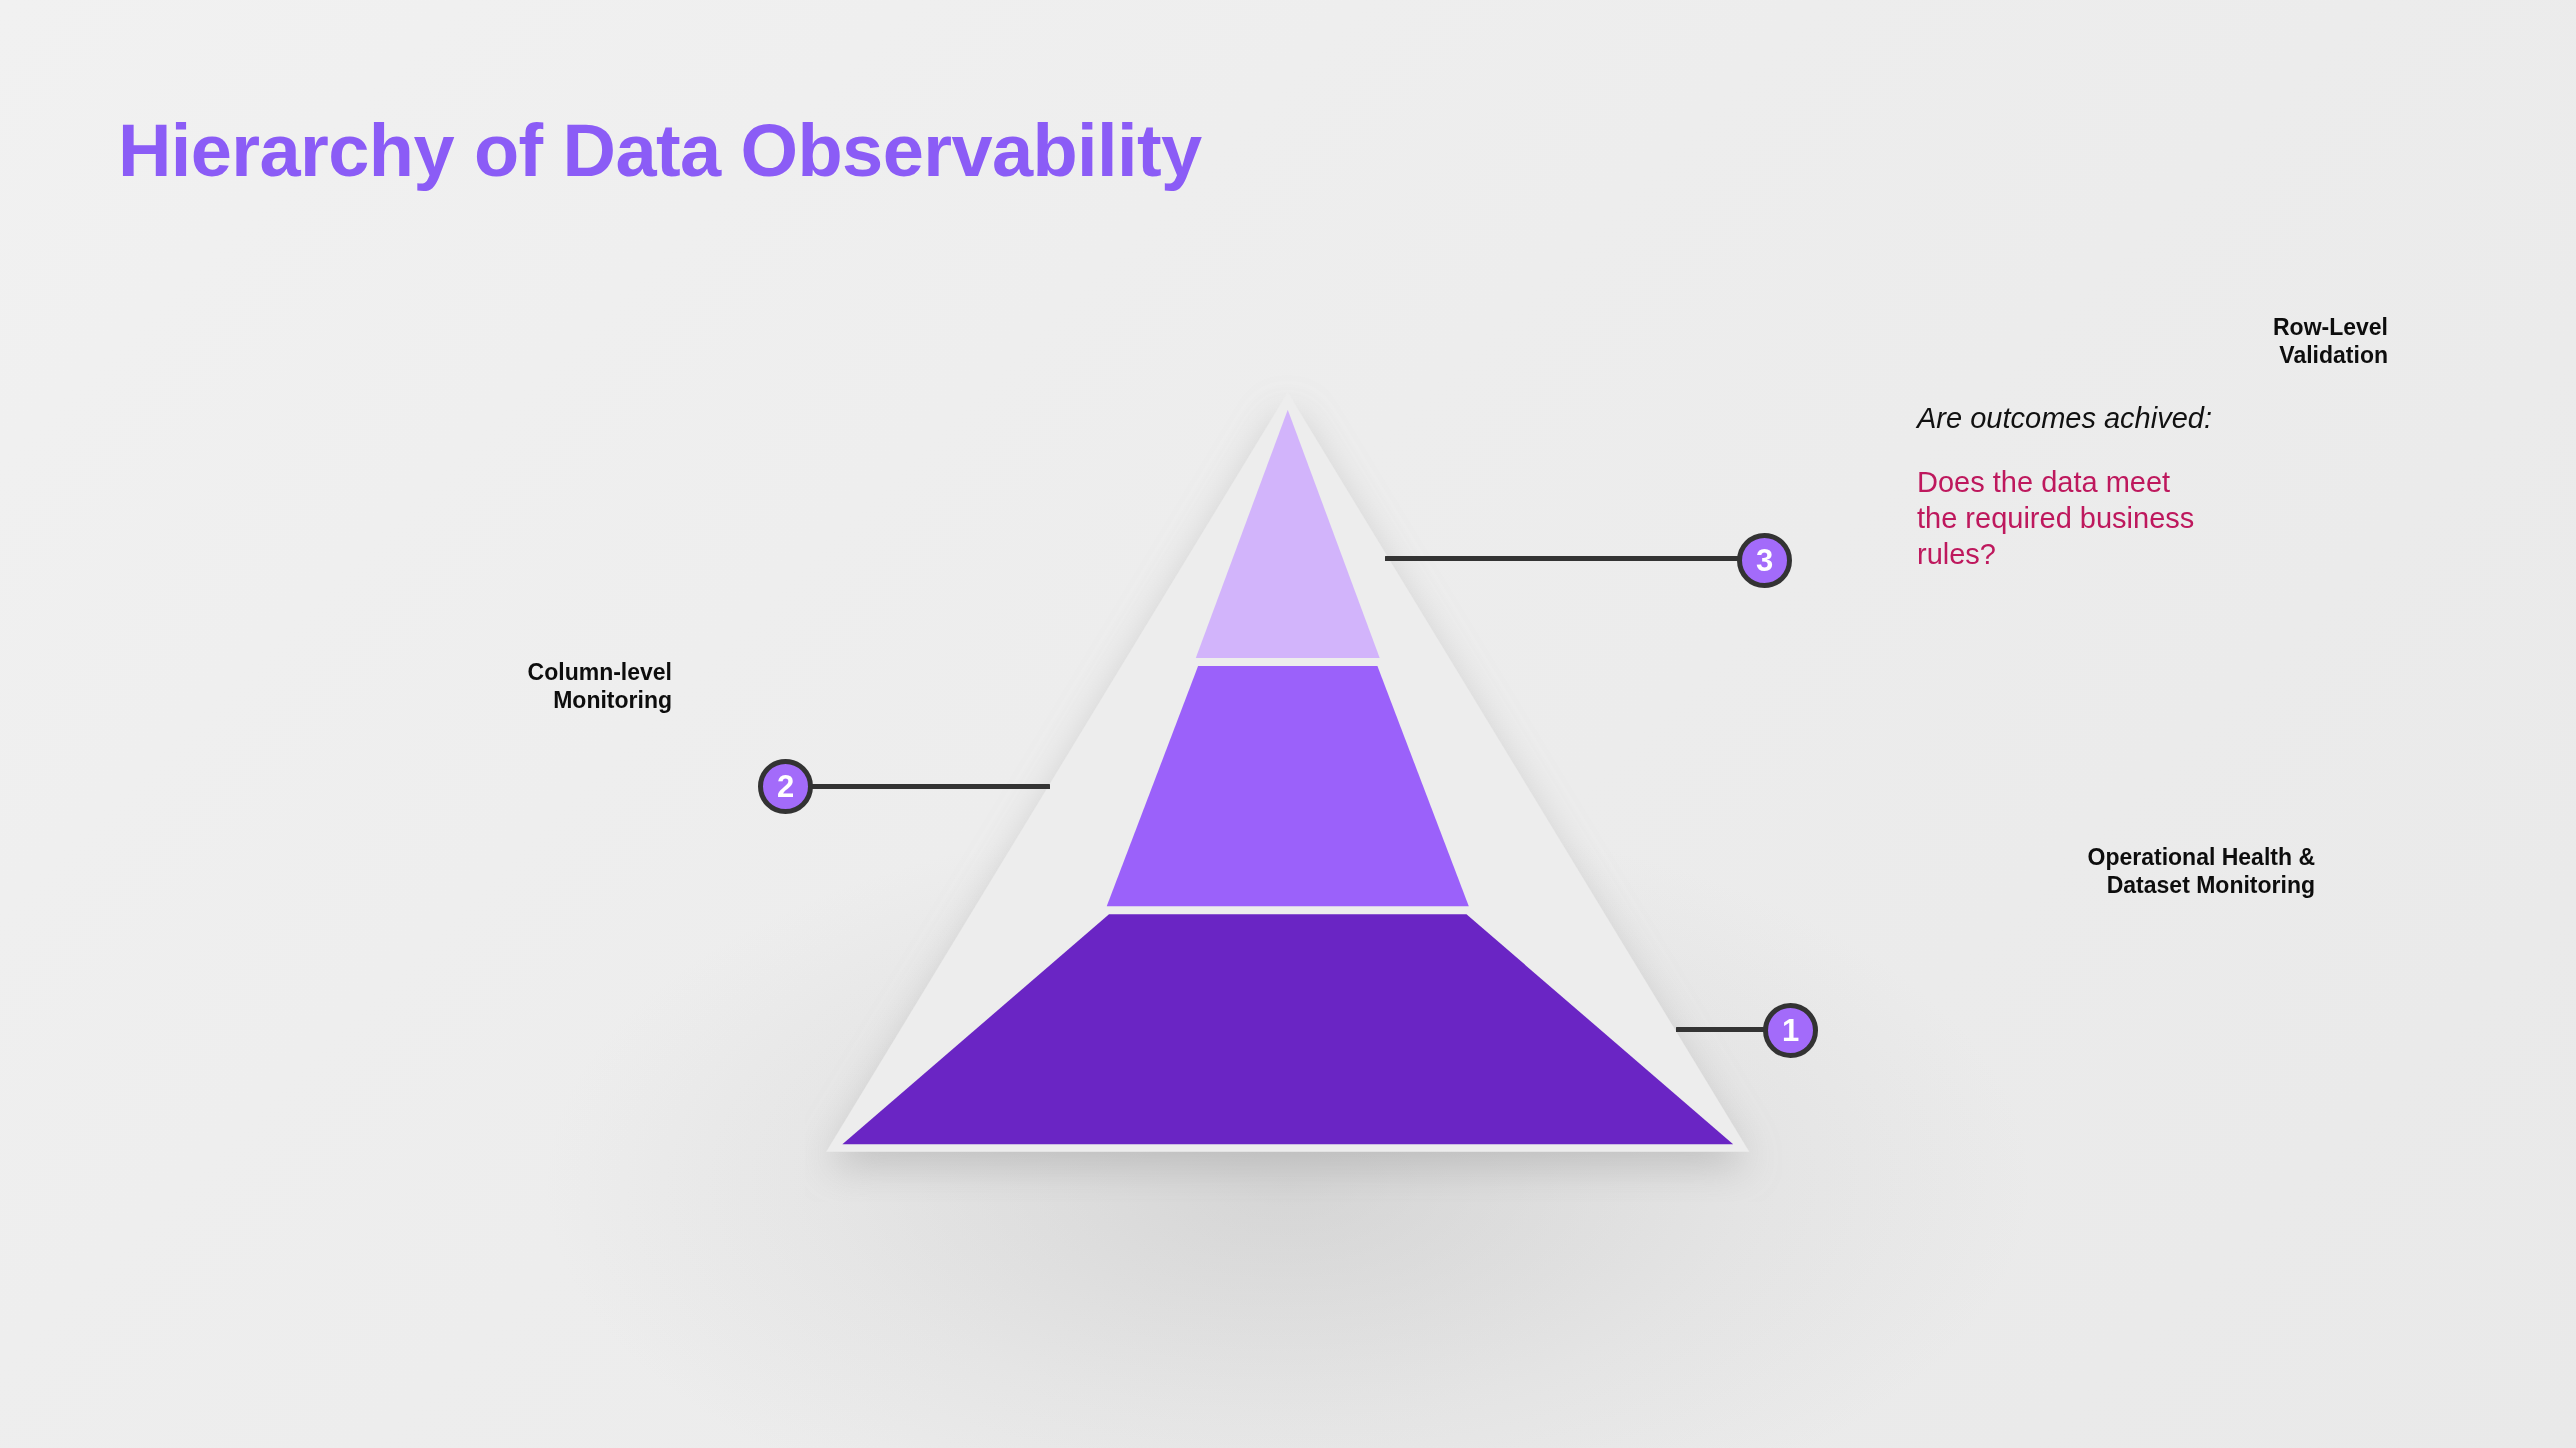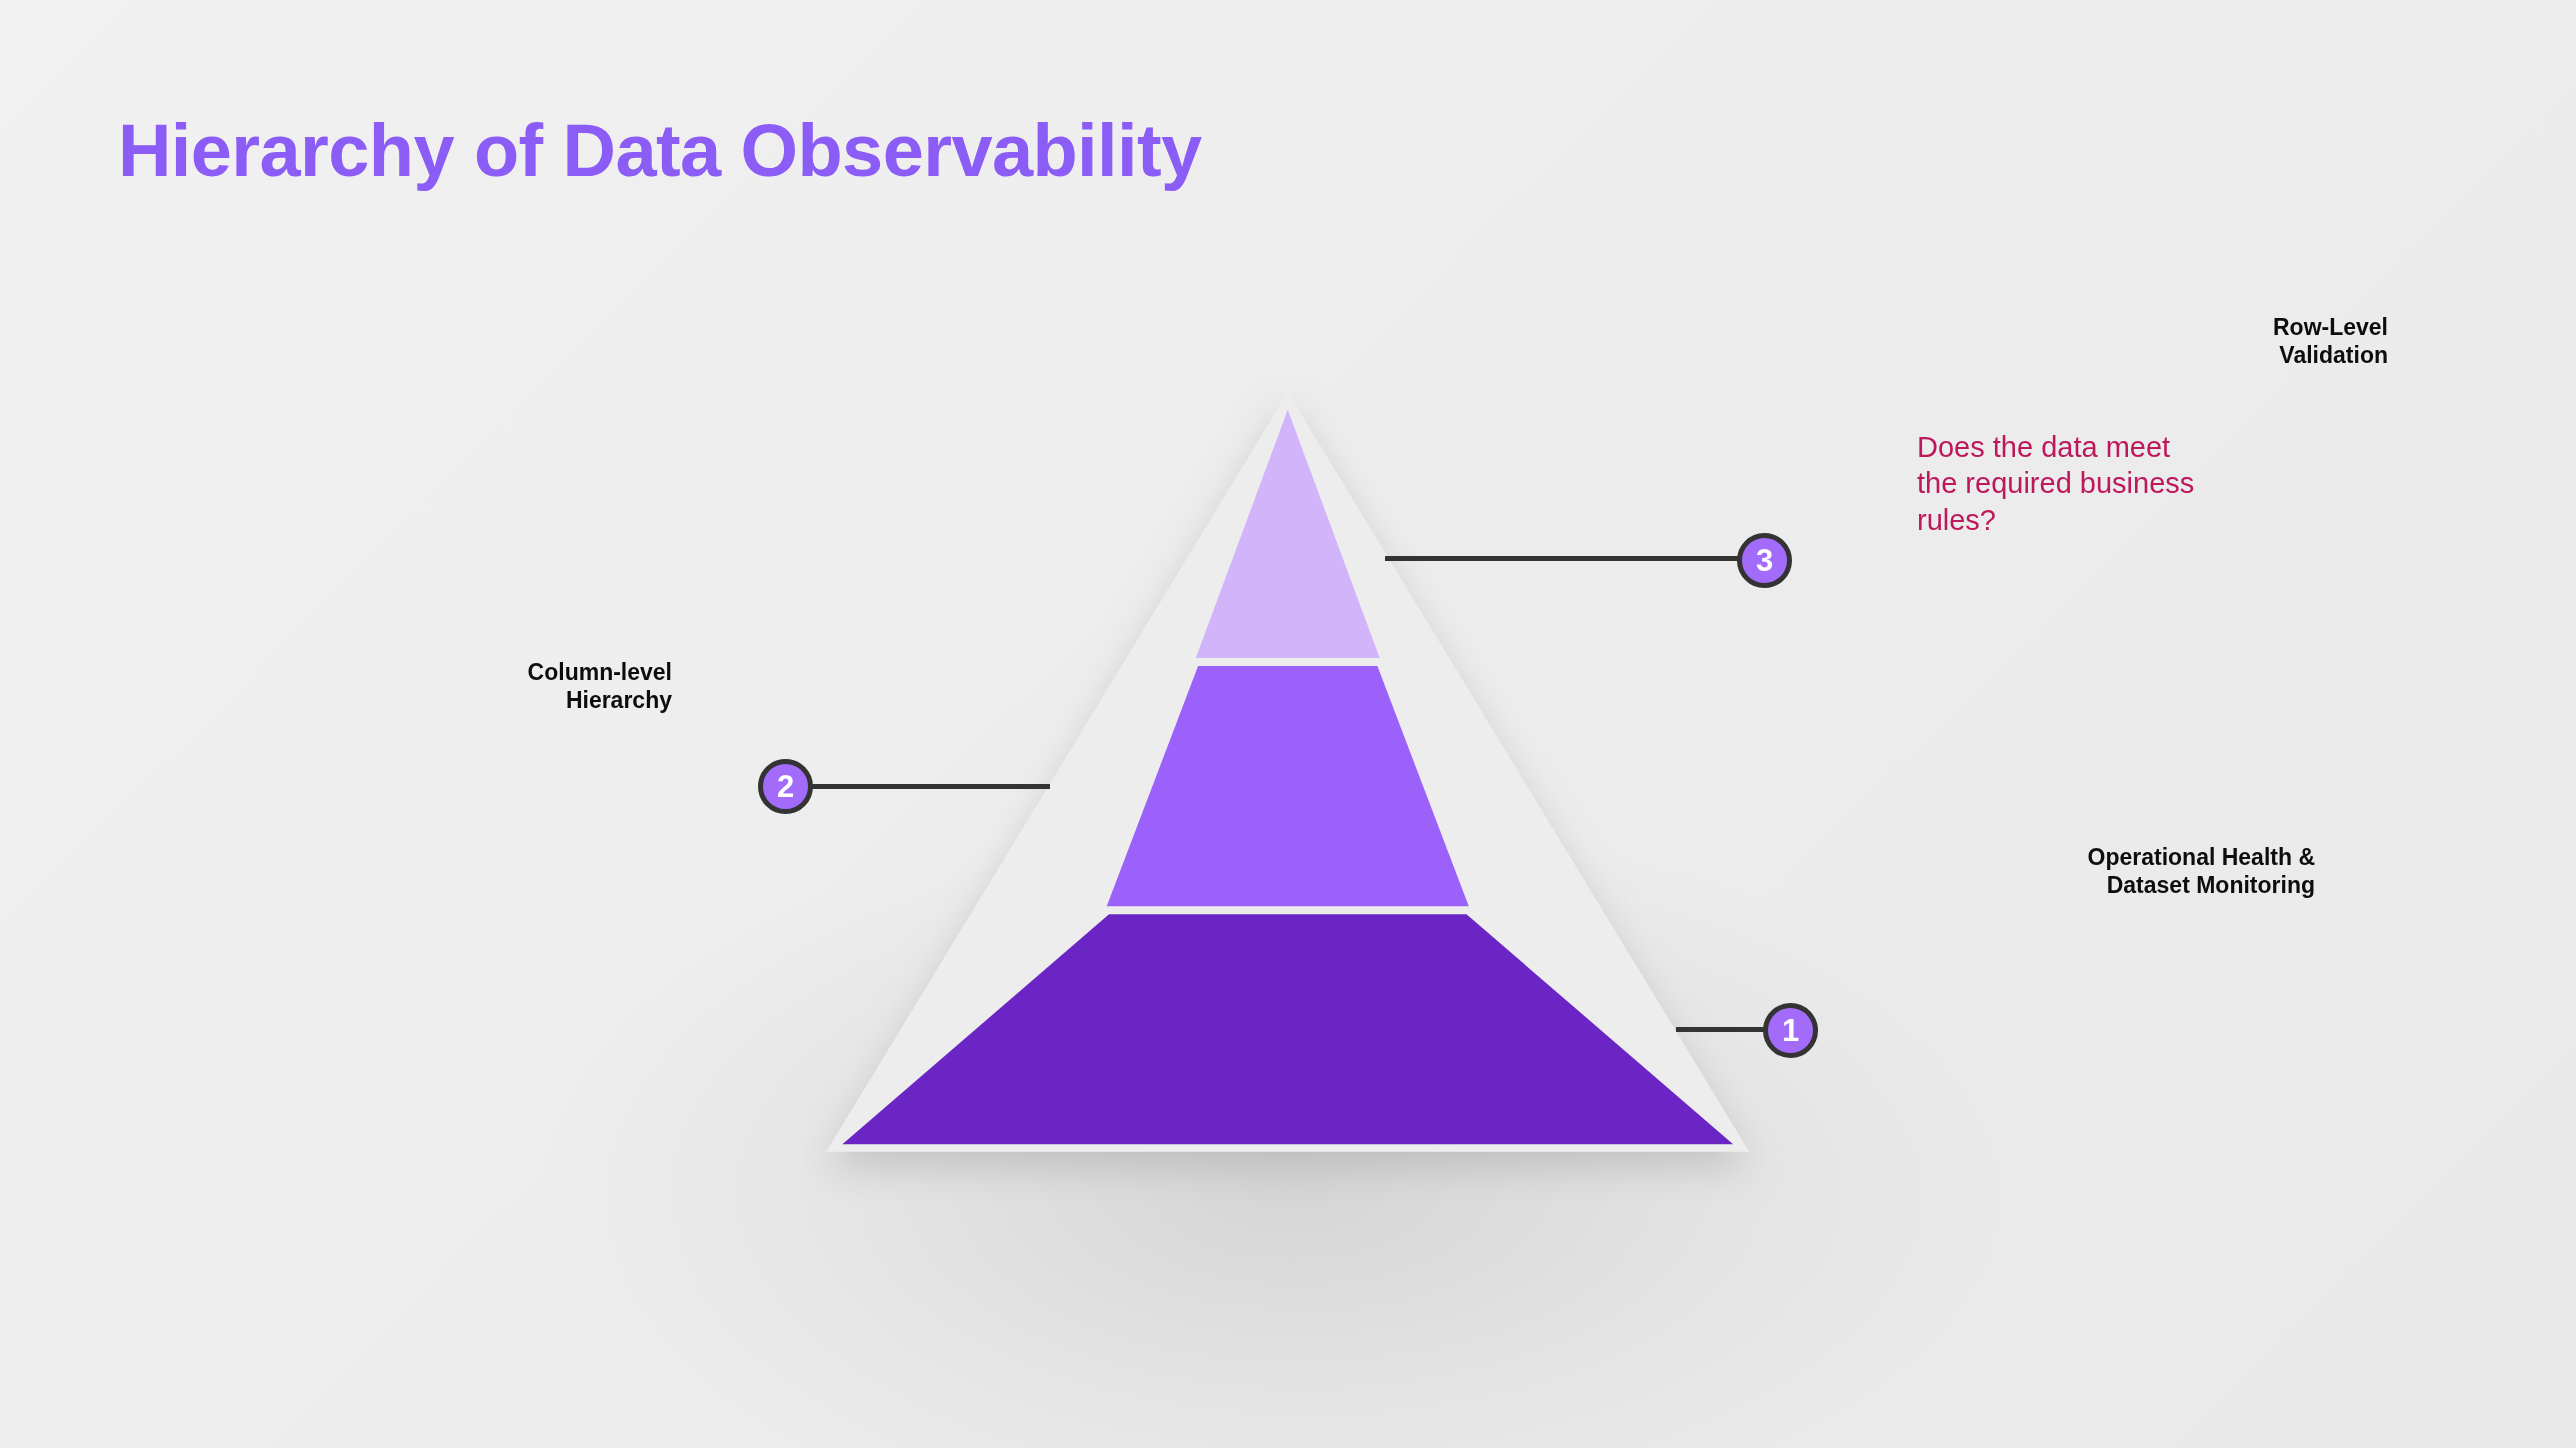--- a/index.html
+++ b/index.html
@@ -127,29 +127,30 @@
   <span>2</span>
 </div>
 
 <div class="connector-line" style="left:1676px; top:1027px; width:115px;"></div>
 <div class="step-badge" style="left:1763px; top:1003px;">
   <span>1</span>
 </div>
 
 <div id="block-left" class="text-block">
   <div class="block-heading">Column-level
-Hierarchy</div>
+Monitoring</div>
   <div class="gap-lg"></div>
   <div class="gap-md"></div>
 </div>
 
 <div id="block-row-level" class="text-block">
   <div class="block-heading">Row-Level
 Validation</div>
   <div class="gap-lg"></div>
+  <div class="block-question">Are outcomes achived:</div>
   <div class="gap-md"></div>
   <div class="block-body">Does the data meet
 the required business
 rules?</div>
 </div>
 
 <div id="block-ops-health" class="text-block">
   <div class="block-heading">Operational Health &amp;
 Dataset Monitoring</div>
   <div class="gap-lg"></div>

